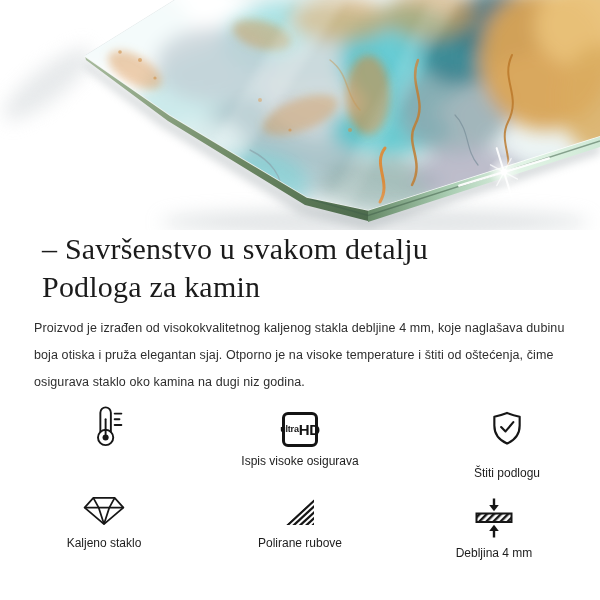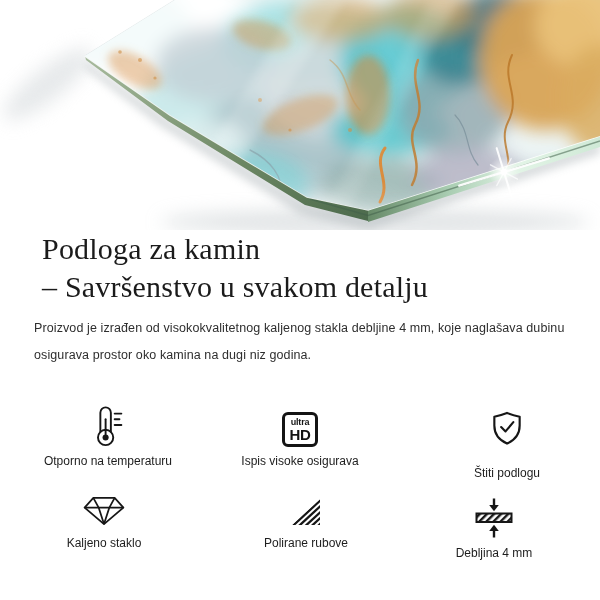--- a/index.html
+++ b/index.html
@@ -16,24 +16,24 @@
   
   .desc{position:absolute;left:33px;top:314px;width:560px;
         font-size:12.5px;line-height:27px;color:#2e2e2e;letter-spacing:.1px;}
   .desc span{display:block;white-space:nowrap;}
   
   .feat{position:absolute;width:190px;display:flex;flex-direction:column;align-items:center;}
   .feat .icon-box{height:44px;display:flex;align-items:flex-end;justify-content:center;}
   .feat .icon-box2{height:40px;display:flex;align-items:flex-end;justify-content:center;}
   .feat .lbl{margin-top:7px;font-size:12px;line-height:14px;color:#1d1d1d;white-space:nowrap;}
   .f1{left:13px;top:403px;}  .f2{left:205px;top:403px;} .f3{left:412px;top:403px;gap:12px;}
-  .f4{left:9px;top:489px;}  .f5{left:211px;top:489px;} .f6{left:399px;top:499px;}
+  .f4{left:9px;top:489px;}  .f5{left:205px;top:489px;} .f6{left:399px;top:499px;}
   
   .uhd{box-sizing:border-box;width:36px;height:35px;border:3px solid #141414;border-radius:6px;
-       display:flex;flex-direction:column;align-items:center;justify-content:center;
+       display:flex;align-items:center;justify-content:center;
        color:#141414;font-weight:700;}
   .uhd .t{font-size:9px;line-height:9px;letter-spacing:-.2px;}
   .uhd .b{font-size:15px;line-height:15px;letter-spacing:-.3px;}
 </style>
 </head>
 <body>
 
 <div class="page">
 
   <div class="hero">
@@ -149,44 +149,44 @@
           <rect x="-26" y="-1" width="52" height="2" rx="1" transform="rotate(73)" opacity="0.9"></rect>
           <rect x="-16" y="-0.7" width="32" height="1.4" rx="0.7" transform="rotate(28)" opacity="0.7"></rect>
           <rect x="-16" y="-0.7" width="32" height="1.4" rx="0.7" transform="rotate(-62)" opacity="0.7"></rect>
         </g>
         <circle r="3.2" fill="#ffffff"></circle>
       </g>
     </svg>
   </div>
 
   <h1 class="title" style="margin:0;font-weight:400;">
+    <span>– Savršenstvo u svakom detalju</span>
     <span>Podloga za kamin</span>
-    <span>– Savršenstvo u svakom detalju</span>
   </h1>
 
   <p class="desc" style="margin:1px;">
     <span>Proizvod je izrađen od visokokvalitetnog kaljenog stakla debljine 4 mm, koje naglašava dubinu</span>
-    <span>osigurava prostor oko kamina na dugi niz godina.</span>
+    <span>boja otiska i pruža elegantan sjaj. Otporno je na visoke temperature i štiti od oštećenja, čime</span>
+    <span>osigurava staklo oko kamina na dugi niz godina.</span>
   </p>
 
   <div class="feat f1">
     <div class="icon-box">
       <svg width="34" height="42" viewBox="0 0 34 44">
         <g fill="none" stroke="#161616" stroke-width="2" stroke-linecap="round">
           <path d="M9 28 V8 a5.5 5.5 0 0 1 11 0 v20"></path>
           <circle cx="14.5" cy="34" r="8"></circle>
           <line x1="14.5" y1="31" x2="14.5" y2="15"></line>
           <line x1="24" y1="9" x2="31" y2="9"></line>
           <line x1="24" y1="15" x2="29" y2="15"></line>
           <line x1="24" y1="21" x2="31" y2="21"></line>
         </g>
         <circle cx="14.5" cy="34" r="3.2" fill="#161616"></circle>
       </svg>
     </div>
-    <div class="lbl">Otporno na temperaturu</div>
   </div>
 
   <div class="feat f2">
     <div class="icon-box">
       <div class="uhd">
         <span class="t">ultra</span>
         <span class="b">HD</span>
       </div>
     </div>
     <div class="lbl">Ispis visoke osigurava</div>

